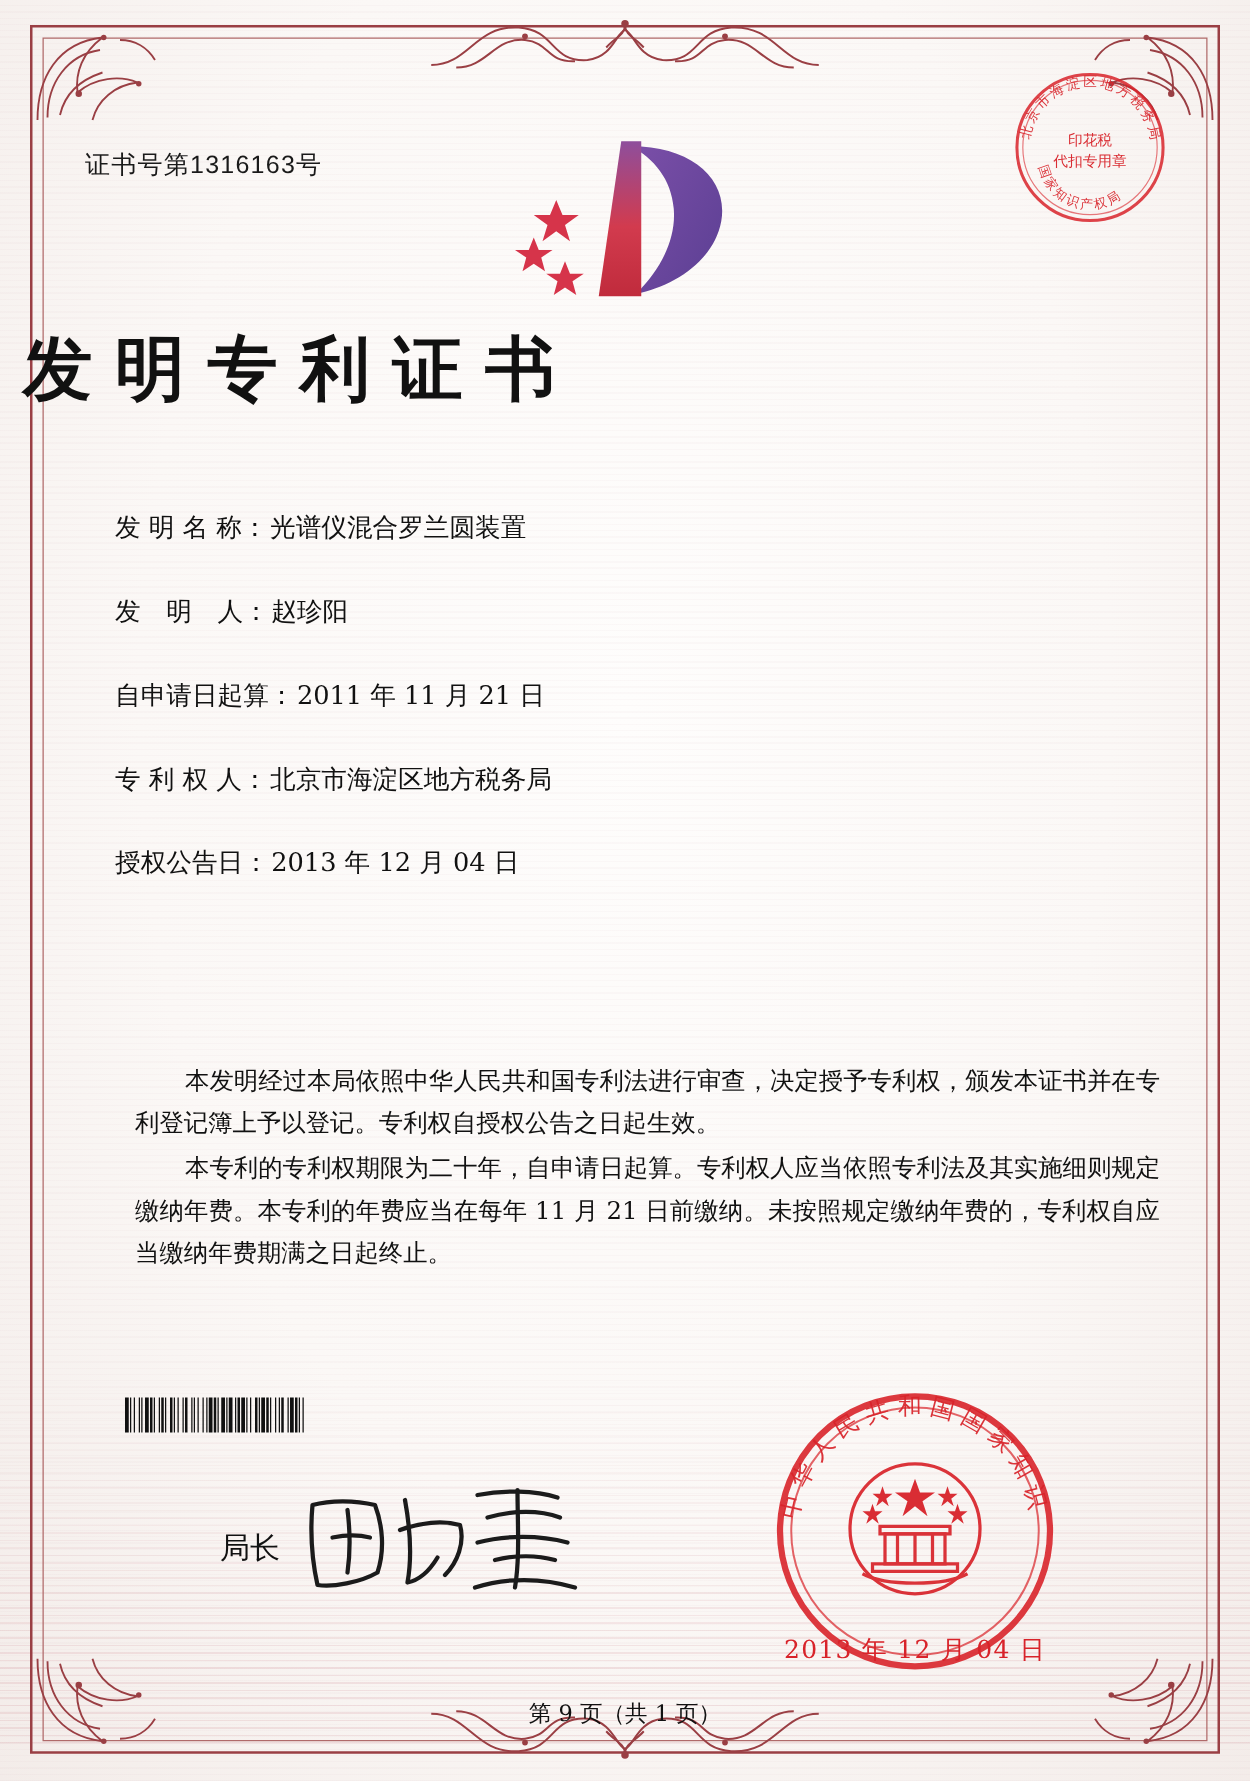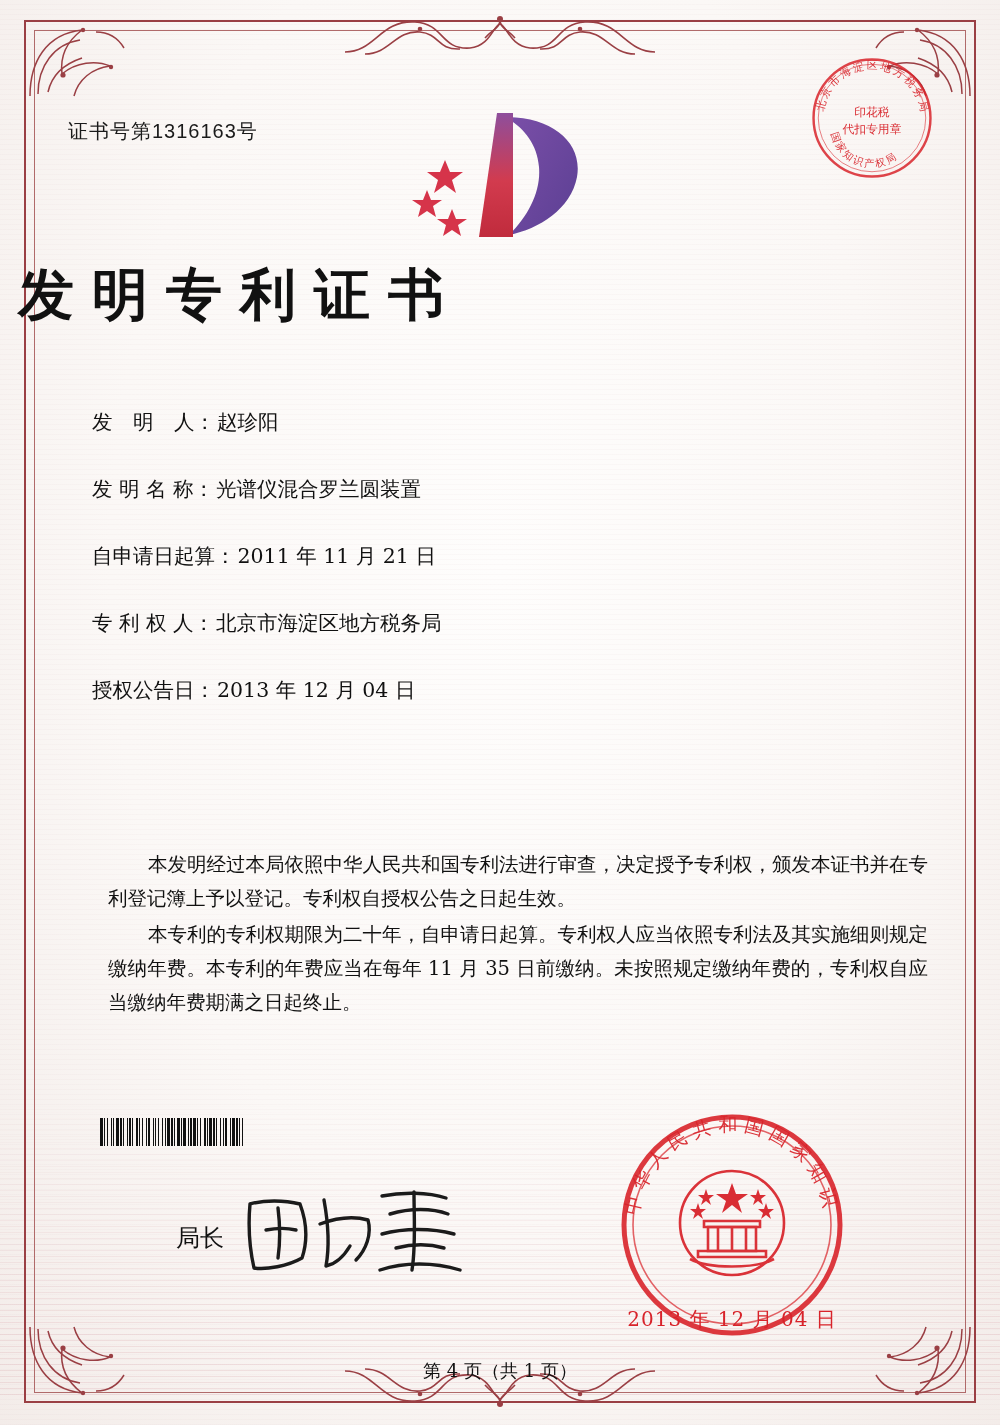--- a/index.html
+++ b/index.html
@@ -357,44 +357,44 @@
       <textPath href="#tsArcInner" startOffset="6%">国家知识产权局</textPath>
     </text>
     <text x="70" y="68" text-anchor="middle" font-size="12.5" fill="#d8232a" font-family="'DejaVu Sans',sans-serif" opacity="0.95">印花税</text>
     <text x="70" y="86" text-anchor="middle" font-size="12.5" fill="#d8232a" font-family="'DejaVu Sans',sans-serif" opacity="0.95">代扣专用章</text>
   </svg>
 
   <div class="cert-title">发明专利证书</div>
 
   <div class="fields">
     <div class="field-row">
+      <span class="field-label">发 明 名 称：</span>
+      <span class="field-value">光谱仪混合罗兰圆装置</span>
+    </div>
+    <div class="field-row">
       <span class="field-label">发　明　人：</span>
       <span class="field-value">赵珍阳</span>
-    </div>
-    <div class="field-row">
-      <span class="field-label">发 明 名 称：</span>
-      <span class="field-value">光谱仪混合罗兰圆装置</span>
     </div>
     <div class="field-row">
       <span class="field-label">自申请日起算：</span>
       <span class="field-value">2011 年 11 月 21 日</span>
     </div>
     <div class="field-row">
       <span class="field-label">专 利 权 人：</span>
       <span class="field-value">北京市海淀区地方税务局</span>
     </div>
     <div class="field-row">
       <span class="field-label">授权公告日：</span>
       <span class="field-value">2013 年 12 月 04 日</span>
     </div>
   </div>
 
   <div class="body-text">
     <p>本发明经过本局依照中华人民共和国专利法进行审查，决定授予专利权，颁发本证书并在专利登记簿上予以登记。专利权自授权公告之日起生效。</p>
-    <p>本专利的专利权期限为二十年，自申请日起算。专利权人应当依照专利法及其实施细则规定缴纳年费。本专利的年费应当在每年 11 月 35 日前缴纳。未按照规定缴纳年费的，专利权自应当缴纳年费期满之日起终止。</p>
+    <p>本专利的专利权期限为二十年，自申请日起算。专利权人应当依照专利法及其实施细则规定缴纳年费。本专利的年费应当在每年 11 月 21 日前缴纳。未按照规定缴纳年费的，专利权自应当缴纳年费期满之日起终止。</p>
   </div>
 
   <div class="barcode" id="barcode">
       <i style="width: 3px; background: rgb(17, 17, 17);"></i>
       <i style="width: 1px; background: transparent;"></i>
       <i style="width: 1px; background: rgb(17, 17, 17);"></i>
       <i style="width: 2px; background: transparent;"></i>
       <i style="width: 1px; background: rgb(17, 17, 17);"></i>
       <i style="width: 3px; background: transparent;"></i>
       <i style="width: 1px; background: rgb(17, 17, 17);"></i>
@@ -522,15 +522,15 @@
     <g fill="#d8232a" opacity="0.95">
       <polygon points="120,78 124,89 136,89 126,96 130,108 120,100 110,108 114,96 104,89 116,89"></polygon>
       <polygon points="146,84 148,90 154,90 149,94 151,100 146,96 141,100 143,94 138,90 144,90"></polygon>
       <polygon points="154,98 156,104 162,104 157,108 159,114 154,110 149,114 151,108 146,104 152,104"></polygon>
       <polygon points="94,84 96,90 102,90 97,94 99,100 94,96 89,100 91,94 86,90 92,90"></polygon>
       <polygon points="86,98 88,104 94,104 89,108 91,114 86,110 81,114 83,108 78,104 84,104"></polygon>
     </g>
   </svg>
   <div class="seal-date">2013 年 12 月 04 日</div>
 
-  <div class="page-footer">第 4 页（共 1 页）</div>
+  <div class="page-footer">第 9 页（共 1 页）</div>
 
 </div>
 
 </body></html>

